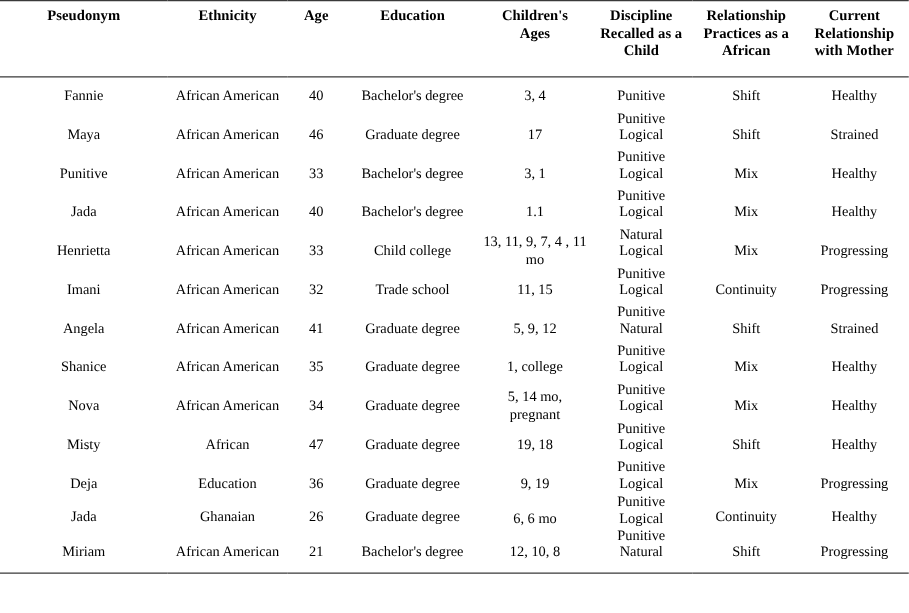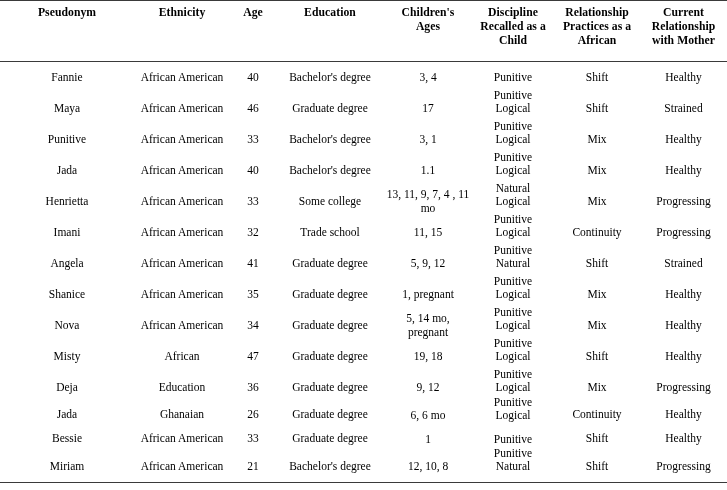--- a/index.html
+++ b/index.html
@@ -218,21 +218,21 @@
               <span class="line-b">Logical</span>
             </span>
           </td>
           <td>Mix</td>
           <td>Healthy</td>
         </tr>
         <tr>
           <td>Henrietta</td>
           <td>African American</td>
           <td>33</td>
-          <td>Some college</td>
+          <td>Child college</td>
           <td>
             <span class="wrap2">13, 11, 9, 7, 4 , 11 mo</span>
           </td>
           <td>
             <span class="stack">
               <span class="line-a">Natural</span>
               <span class="line-b">Logical</span>
             </span>
           </td>
           <td>Mix</td>
@@ -271,21 +271,21 @@
           </td>
           <td>Shift</td>
           <td>Strained</td>
         </tr>
         <tr>
           <td>Shanice</td>
           <td>African American</td>
           <td>35</td>
           <td>Graduate degree</td>
           <td>
-            <span class="wrap2">1, pregnant</span>
+            <span class="wrap2">1, college</span>
           </td>
           <td>
             <span class="stack">
               <span class="line-a">Punitive</span>
               <span class="line-b">Logical</span>
             </span>
           </td>
           <td>Mix</td>
           <td>Healthy</td>
         </tr>
@@ -322,21 +322,21 @@
           </td>
           <td>Shift</td>
           <td>Healthy</td>
         </tr>
         <tr>
           <td>Deja</td>
           <td>Education</td>
           <td>36</td>
           <td>Graduate degree</td>
           <td>
-            <span class="wrap2">9, 12</span>
+            <span class="wrap2">9, 19</span>
           </td>
           <td>
             <span class="stack">
               <span class="line-a">Punitive</span>
               <span class="line-b">Logical</span>
             </span>
           </td>
           <td>Mix</td>
           <td>Progressing</td>
         </tr>
@@ -350,36 +350,20 @@
           </td>
           <td>
             <span class="stack">
               <span class="line-a">Punitive</span>
               <span class="line-b">Logical</span>
             </span>
           </td>
           <td>Continuity</td>
           <td>Healthy</td>
         </tr>
-        <tr class="tight">
-          <td>Bessie</td>
-          <td>African American</td>
-          <td>33</td>
-          <td>Graduate degree</td>
-          <td>
-            <span class="wrap2">1</span>
-          </td>
-          <td>
-            <span class="stack single">
-              <span class="line-b">Punitive</span>
-            </span>
-          </td>
-          <td>Shift</td>
-          <td>Healthy</td>
-        </tr>
         <tr>
           <td>Miriam</td>
           <td>African American</td>
           <td>21</td>
           <td>Bachelor's degree</td>
           <td>
             <span class="wrap2">12, 10, 8</span>
           </td>
           <td>
             <span class="stack">

